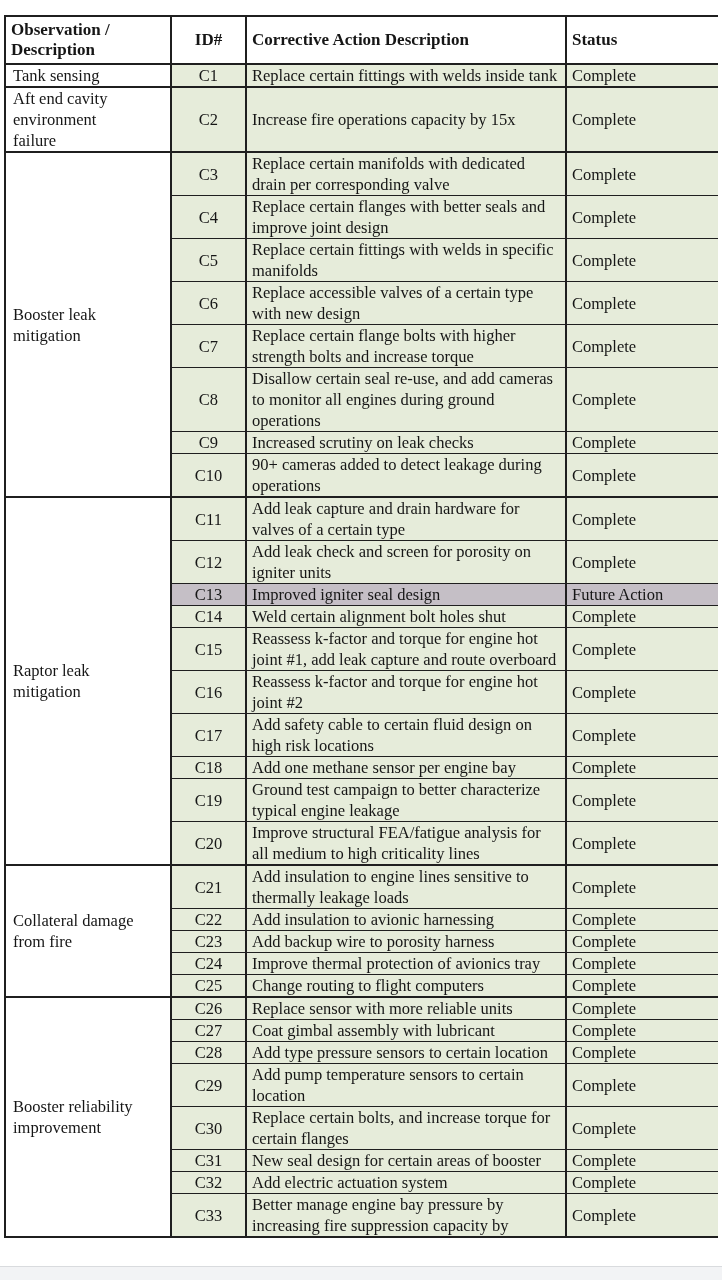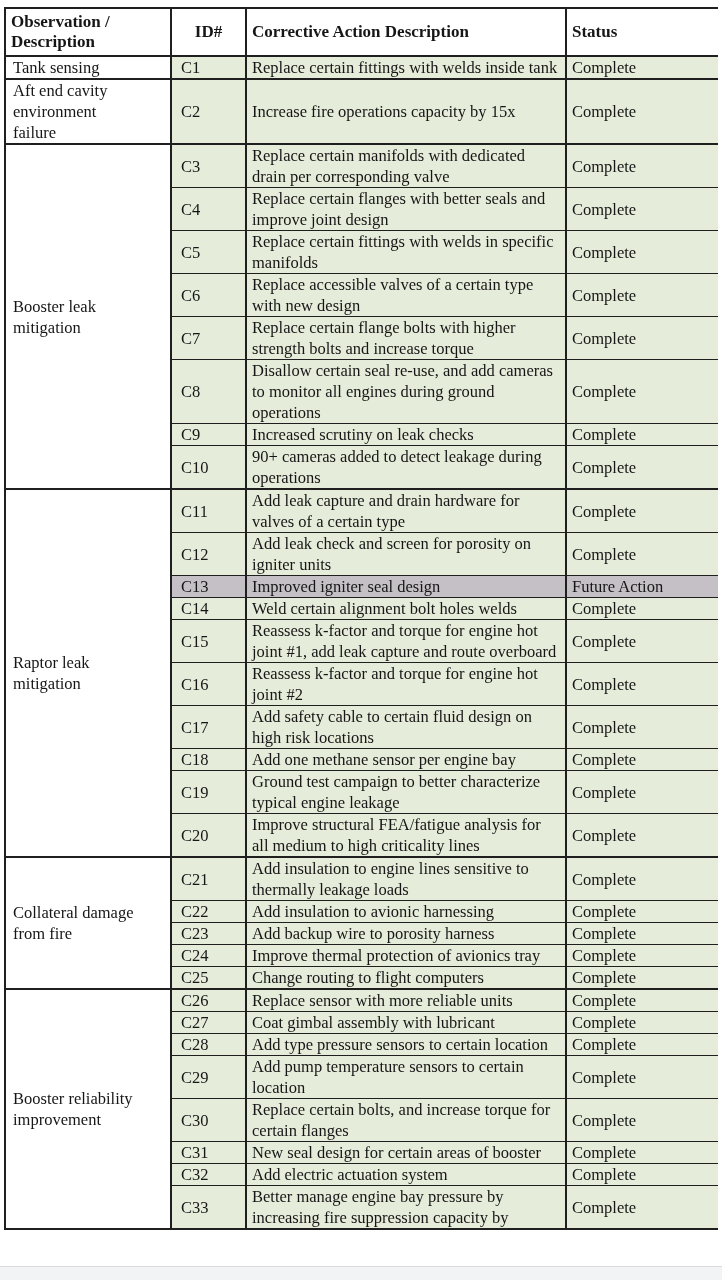--- a/index.html
+++ b/index.html
@@ -2,21 +2,21 @@
 <html style="--row-green: #e6ecda; --row-gray: #c5bfc6; --border: #1f1f1f; --strip: #f2f3f5;"><head>
 <meta charset="utf-8">
 <style>
   html,body{margin:0;padding:0;}
   body{
     width:722px;height:1280px;overflow:hidden;position:relative;
     background:#ffffff;color:#161616;
     font-family:"Liberation Serif","DejaVu Serif",serif;
   }
   .table-wrap{
-    position:absolute;top:7px;left:4px;width:714px;height:1260px;overflow:hidden;
+    position:absolute;top:15px;left:4px;width:714px;height:1260px;overflow:hidden;
   }
   table{
     border-collapse:collapse;table-layout:fixed;width:714px;
     border:2.5px solid var(--border,#1f1f1f);
   }
   th,td{
     border:1.5px solid var(--border,#1f1f1f);
     vertical-align:middle;
     overflow:hidden;
   }
@@ -29,21 +29,21 @@
   }
   th.id-h{text-align:center;padding:3px 2px;}
   td{
     font-size:16.5px;line-height:21px;padding:0 5px;
     background:var(--row-green,#e6ecda);
     border-left-width:2px;border-right-width:2px;
   }
   td.obs{
     background:#ffffff;white-space:pre-line;padding-left:7px;padding-right:10px;border-radius:10px;
   }
-  td.id{padding:0 9px;}
+  td.id{text-align:center;padding:0 9px;}
   td.future{background:var(--row-gray,#c5bfc6);font-family:Liberation Serif, serif;}
   tr.group-start td{border-top-width:2.5px;}
   .bottom-strip{
     position:absolute;left:0;bottom:0;width:722px;height:13px;
     background:var(--strip,#f2f3f5);
     border-top:1px solid #d9dbde;
   }
 </style>
 </head>
 <body>
@@ -134,21 +134,21 @@
           <td class="act">Add leak check and screen for porosity on igniter units</td>
           <td class="st">Complete</td>
         </tr>
         <tr>
           <td class="id future">C13</td>
           <td class="act future">Improved igniter seal design</td>
           <td class="st future">Future Action</td>
         </tr>
         <tr>
           <td class="id">C14</td>
-          <td class="act">Weld certain alignment bolt holes welds</td>
+          <td class="act">Weld certain alignment bolt holes shut</td>
           <td class="st">Complete</td>
         </tr>
         <tr>
           <td class="id">C15</td>
           <td class="act">Reassess k-factor and torque for engine hot joint #1, add leak capture and route overboard</td>
           <td class="st">Complete</td>
         </tr>
         <tr>
           <td class="id">C16</td>
           <td class="act">Reassess k-factor and torque for engine hot joint #2</td>

